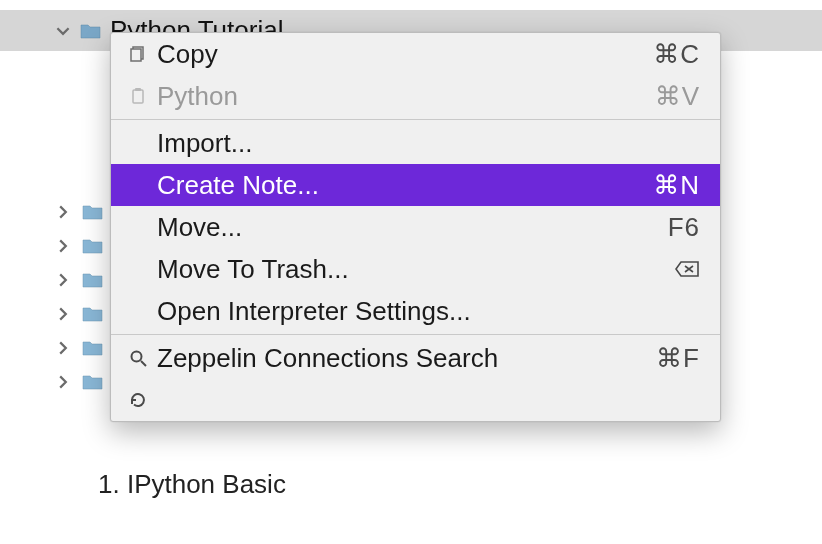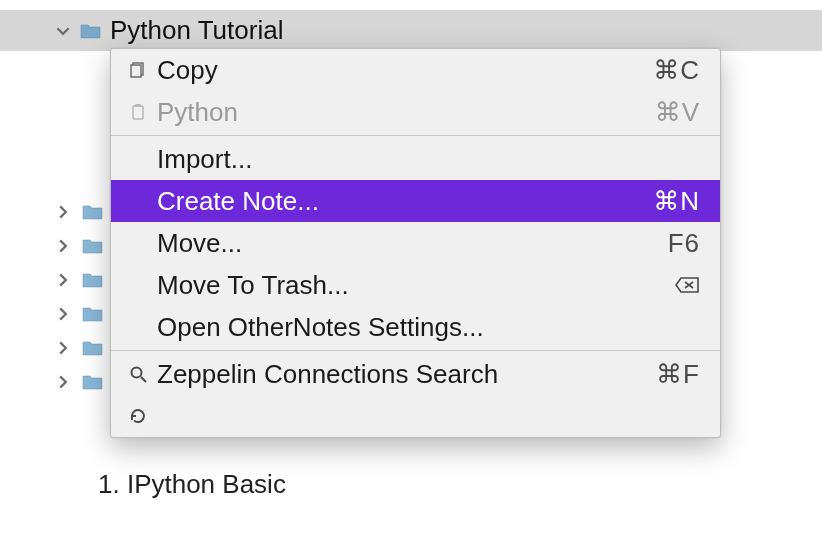--- a/index.html
+++ b/index.html
@@ -68,21 +68,21 @@
     padding-left: 98px;
     font-size: 26px;
     color:#222;
     margin-top: 2px;
   }
 
   
   .context-menu {
     position: absolute;
     left: 110px;
-    top: 48px;
+    top: 32px;
     width: 611px;
     background: #f0f0f0;
     border: 1px solid #bcbcbc;
     border-radius: 3px;
     box-shadow: 0 10px 28px rgba(0,0,0,0.28), 0 0 0 0.5px rgba(0,0,0,0.05);
     overflow: hidden;
   }
   .menu-item {
     display:flex;
     align-items:center;
@@ -280,21 +280,21 @@
     <span class="menu-shortcut">
       <svg width="26" height="20" viewBox="0 0 26 20">
           <path d="M7 3 L24 3 L24 17 L7 17 L2 10 Z" fill="none" stroke="#4a4a4a" stroke-width="1.6"></path>
           <path d="M11 7 L19 13 M19 7 L11 13" stroke="#4a4a4a" stroke-width="1.6"></path>
         </svg>
     </span>
   </div>
 
   <div class="menu-item">
     <span class="menu-icon"></span>
-    <span class="menu-label">Open OtherNotes Settings...</span>
+    <span class="menu-label">Open Interpreter Settings...</span>
     <span class="menu-shortcut"></span>
   </div>
 
   <div class="menu-sep"></div>
 
   <div class="menu-item">
     <span class="menu-icon">
       <svg width="20" height="20" viewBox="0 0 20 20">
           <circle cx="8.5" cy="8.5" r="5" fill="none" stroke="#4a4a4a" stroke-width="2"></circle>
           <path d="M13 13 L18 18" stroke="#4a4a4a" stroke-width="2"></path>

